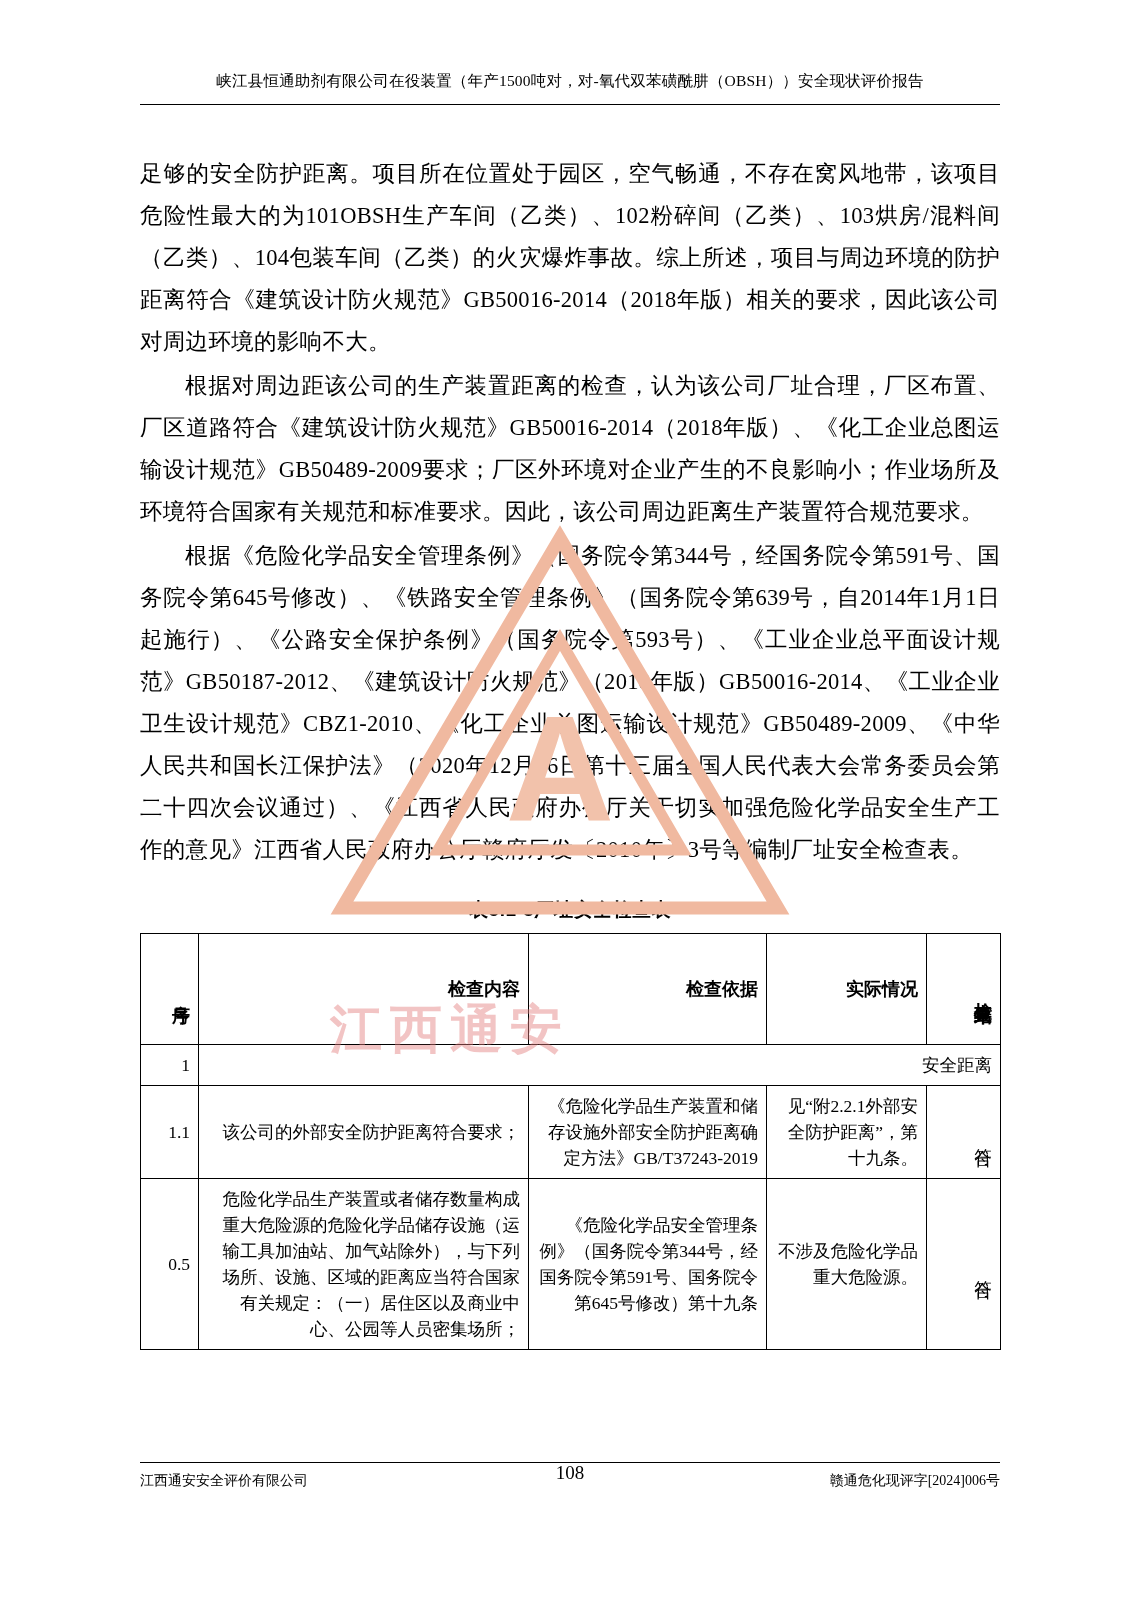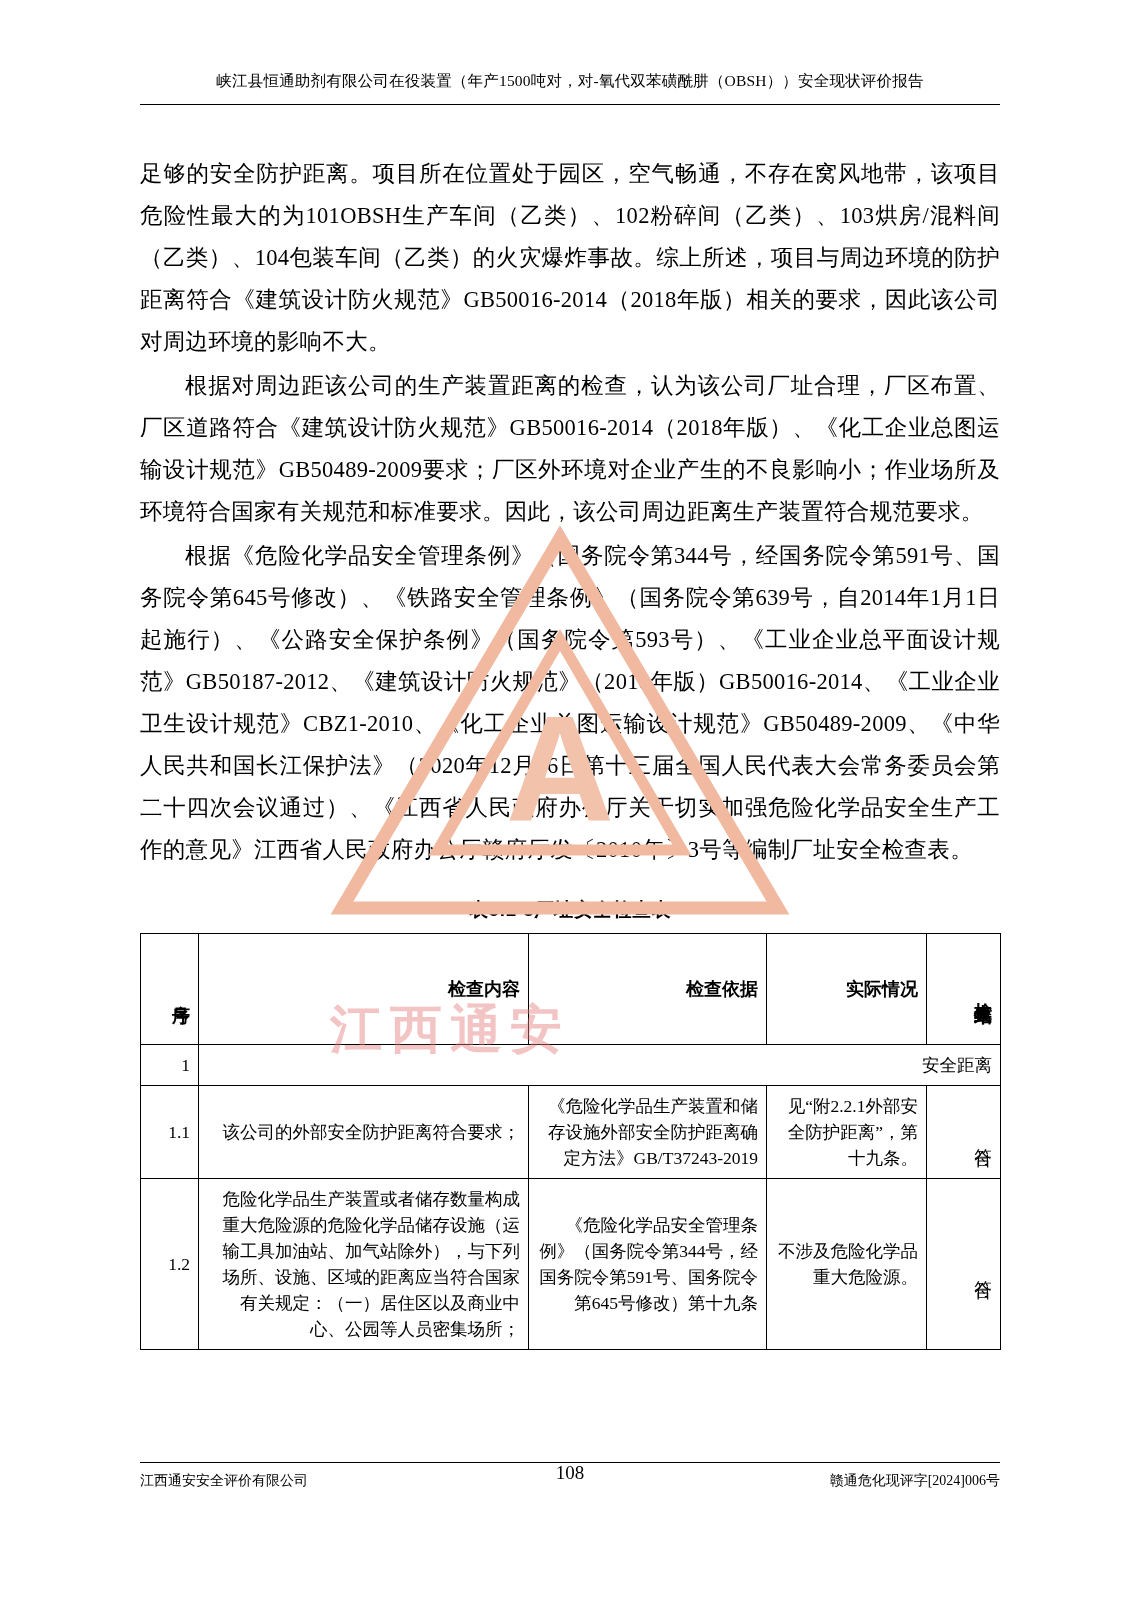--- a/index.html
+++ b/index.html
@@ -223,21 +223,21 @@
             <td colspan="4">安全距离</td>
           </tr>
           <tr>
             <td>1.1</td>
             <td class="cell-just">该公司的外部安全防护距离符合要求；</td>
             <td>《危险化学品生产装置和储存设施外部安全防护距离确定方法》GB/T37243-2019</td>
             <td>见“附2.2.1外部安全防护距离”，第十九条。</td>
             <td><span class="vert">符合</span></td>
           </tr>
           <tr>
-            <td>1.2</td>
+            <td>0.5</td>
             <td class="cell-just">危险化学品生产装置或者储存数量构成重大危险源的危险化学品储存设施（运输工具加油站、加气站除外），与下列场所、设施、区域的距离应当符合国家有关规定：（一）居住区以及商业中心、公园等人员密集场所；</td>
             <td>《危险化学品安全管理条例》（国务院令第344号，经国务院令第591号、国务院令第645号修改）第十九条</td>
             <td>不涉及危险化学品重大危险源。</td>
             <td><span class="vert">符合</span></td>
           </tr>
         </tbody>
       </table>
 
     </div>
 

